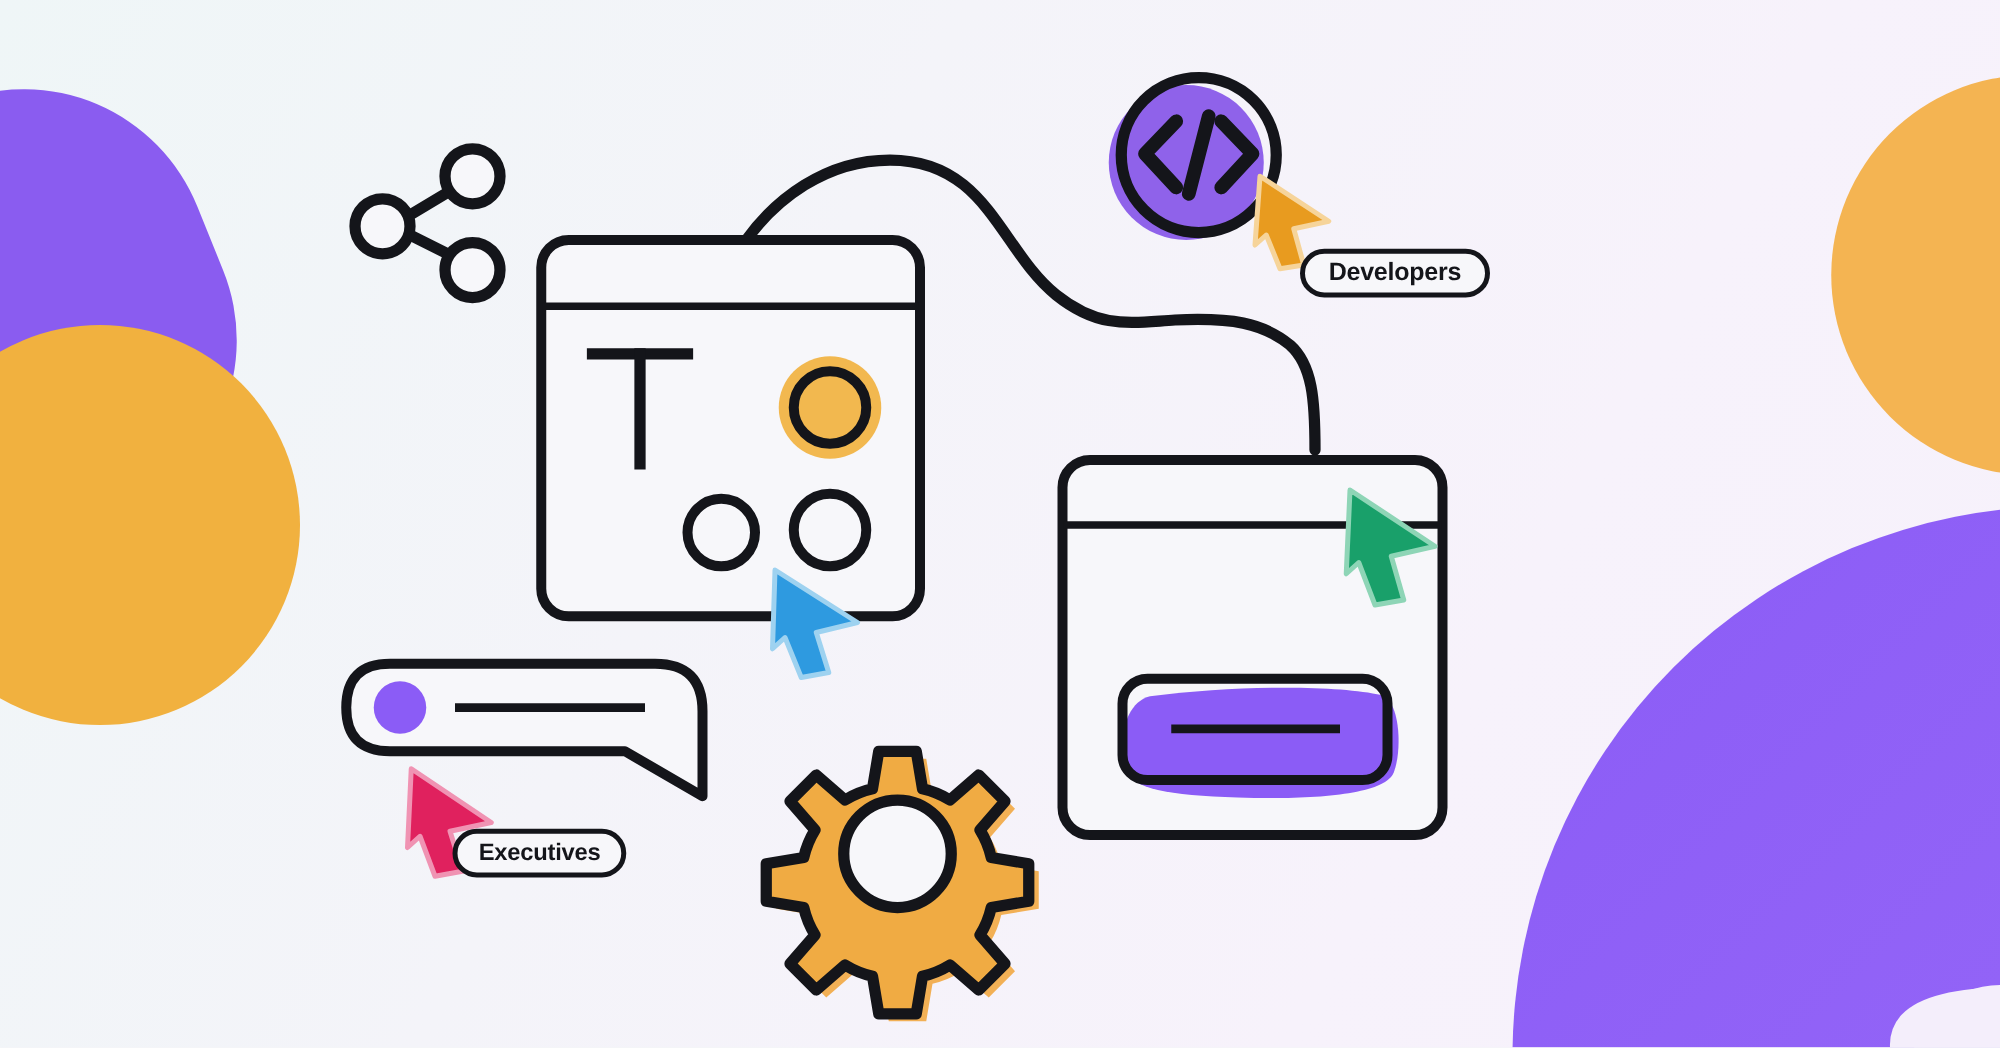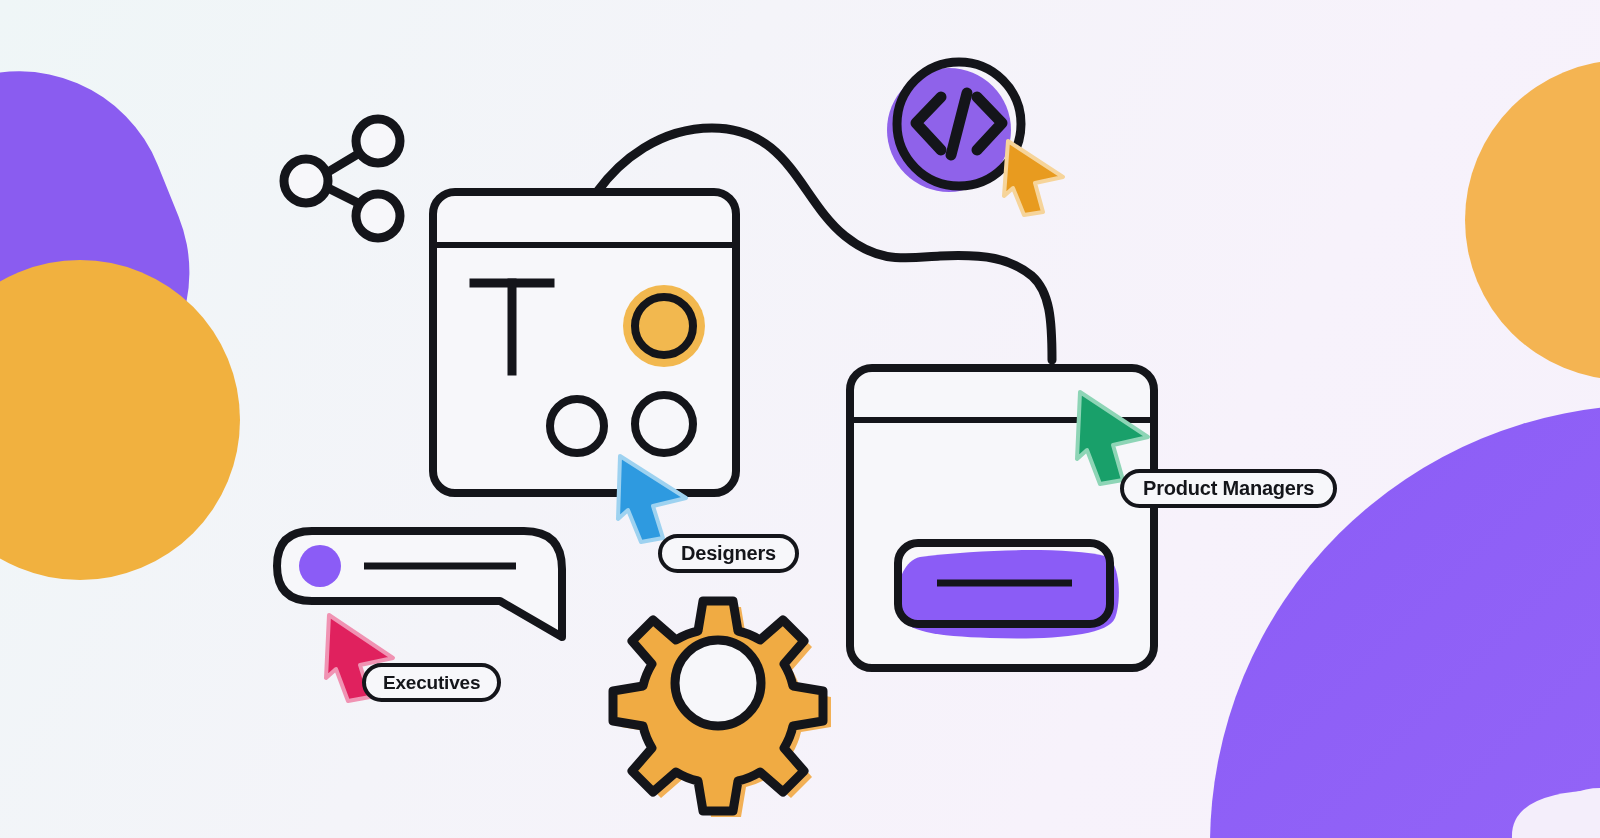--- a/index.html
+++ b/index.html
@@ -160,26 +160,23 @@
       <path d="M1080 392 L1148 437 L1113 445 L1123 480 L1100 484 L1087 450 L1077 459 Z" fill="#19a06a" stroke="#8ed5b6" stroke-width="4" stroke-linejoin="round"></path>
     </g>
     <g>
       <path d="M620 456 L686 498 L653 506 L663 538 L641 542 L628 510 L618 519 Z" fill="#2e9ae0" stroke="#9ed2f0" stroke-width="4" stroke-linejoin="round"></path>
     </g>
     <g>
       <path d="M329 615 L393 658 L360 665 L370 697 L348 701 L336 669 L326 678 Z" fill="#e0215e" stroke="#f093b3" stroke-width="4" stroke-linejoin="round"></path>
     </g>
   </svg>
 
-
-  <div class="pill" id="pill-pm">
-    <span>Product Managers</span>
+  <div class="pill" id="pill-developers">
+    <span>Developers</span>
   </div>
 
-  <div class="pill" id="pill-designers">
-    <span>Designers</span>
-  </div>
+
 
   <div class="pill" id="pill-executives">
     <span>Executives</span>
   </div>
 
 </div>
 
 </body></html>

